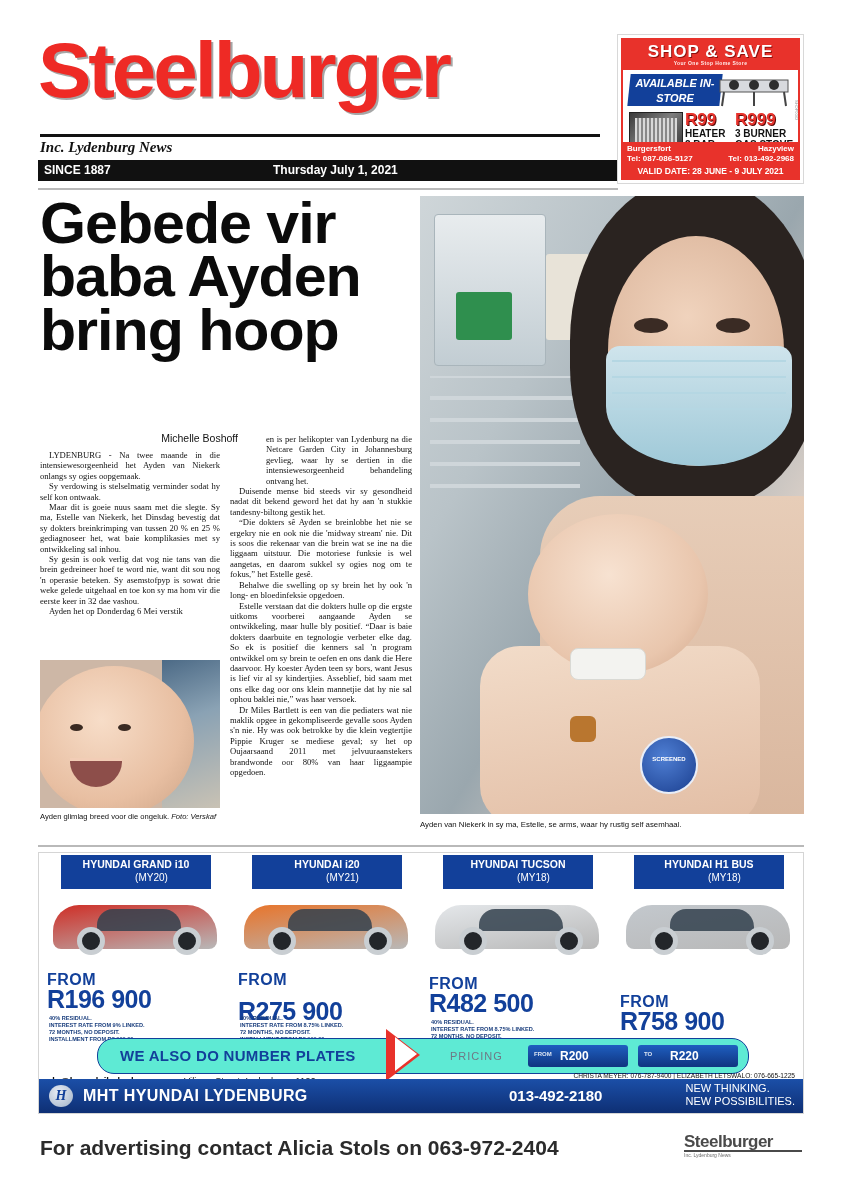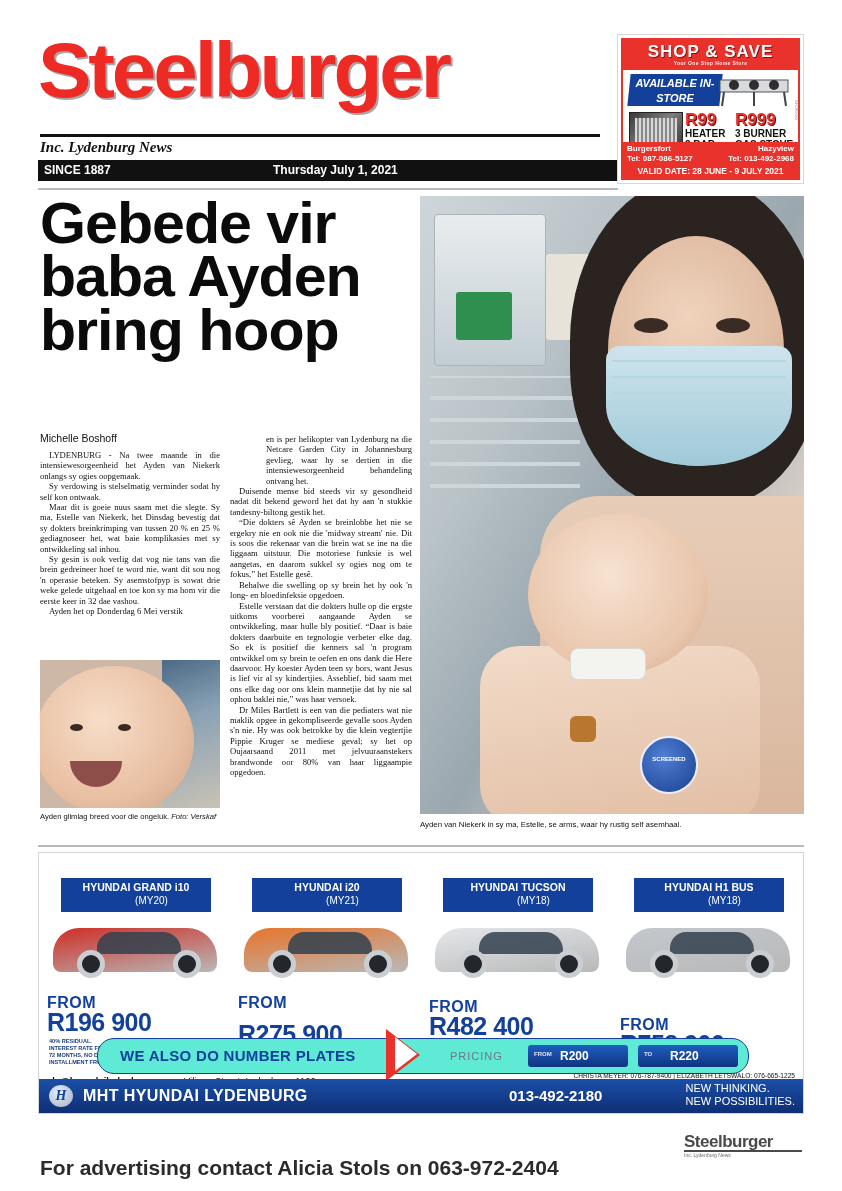--- a/index.html
+++ b/index.html
@@ -56,21 +56,21 @@
     font-weight:bold;font-size:8.5px;}
   .ss-side{position:absolute;right:-1px;top:60px;font-size:4px;color:#999;writing-mode:vertical-rl;
     font-family:"Liberation Sans",sans-serif;}
 
   
   .headline{position:absolute;left:40px;top:196px;width:385px;font-family:"Liberation Sans",sans-serif;
     font-weight:bold;font-size:58px;line-height:0.92;color:#0b0b0b;letter-spacing:-1px;
     transform:scaleX(1.02);transform-origin:left top;}
 
   
-  .byline{position:absolute;left:40px;top:432px;width:180px;text-align:left;
+  .byline{position:absolute;left:58px;top:432px;width:180px;text-align:right;
     font-family:"Liberation Sans",sans-serif;font-size:10.5px;color:#111;}
   .col{position:absolute;font-family:"Liberation Serif",serif;font-size:8.6px;line-height:10.4px;
     color:#111;text-align:justify;}
   .col p{margin:0;text-indent:9px;}
   .col p.noind{text-indent:0;margin-left:36px;}
   .col1{left:40px;top:450px;width:180px;}
   .col2{left:230px;top:434px;width:182px;}
 
   
   .photo-small{position:absolute;left:40px;top:660px;width:180px;height:148px;overflow:hidden;
@@ -120,21 +120,21 @@
   .pm-badge span{display:block;text-align:center;color:#fff;font-family:"Liberation Sans",sans-serif;
     font-size:6px;font-weight:bold;line-height:7px;padding-top:18px;}
   .cap-main{position:absolute;left:420px;top:820px;width:384px;font-family:"Liberation Sans",sans-serif;
     font-size:7.8px;color:#111;}
 
   .rule-above-ad{position:absolute;left:38px;top:845px;width:766px;height:2px;background:#b9b9b9;}
 
   
   .carad{position:absolute;left:38px;top:852px;width:766px;height:262px;background:#fff;
     border:1px solid #d5d5d5;box-sizing:border-box;overflow:hidden;}
-  .car-cell{position:absolute;top:0;width:191px;height:196px;margin-top:23px;}
+  .car-cell{position:absolute;top:0;width:191px;height:196px;}
   .car-tab{position:absolute;left:22px;top:2px;width:150px;height:34px;background:#12409a;color:#fff;
     text-align:center;font-family:"Liberation Sans",sans-serif;font-weight:bold;font-size:10.5px;
     line-height:13px;padding-top:3px;box-sizing:border-box;}
   .car-tab .my{font-weight:normal;font-size:10px;padding-left:31px;}
   .car-img{position:absolute;left:6px;top:36px;width:180px;height:72px;}
   .car-body{position:absolute;left:8px;top:16px;width:164px;height:44px;border-radius:26px 30px 8px 8px;}
   .car-glass{position:absolute;left:44px;top:4px;width:84px;height:22px;border-radius:16px 18px 2px 2px;
     background:#33414d;opacity:.85;}
   .car-wheel{position:absolute;bottom:-6px;width:28px;height:28px;border-radius:50%;background:#23262a;
     border:5px solid #c9ced2;box-sizing:border-box;}
@@ -175,21 +175,21 @@
   .dealer-name{position:absolute;left:44px;top:8px;font-family:"Liberation Sans",sans-serif;
     font-weight:bold;font-size:16px;letter-spacing:.4px;}
   .dealer-tel{position:absolute;left:470px;top:8px;font-family:"Liberation Sans",sans-serif;
     font-weight:bold;font-size:15px;}
   .dealer-slogan{position:absolute;right:8px;top:3px;text-align:left;font-family:"Liberation Sans",sans-serif;
     font-size:11px;line-height:13px;}
 
   
   .bottom{position:absolute;left:38px;top:1128px;width:766px;height:46px;}
   .bottom-txt{position:absolute;left:2px;top:8px;font-family:"Liberation Sans",sans-serif;font-weight:bold;
-    font-size:21px;color:#2b2b2b;margin-top:20px;}
+    font-size:21px;color:#2b2b2b;}
   .bottom-logo{position:absolute;right:0;top:4px;width:120px;}
   .bottom-logo .bl{font-family:"Liberation Sans",sans-serif;font-weight:bold;font-size:17px;color:#4a4a4a;
     letter-spacing:-.5px;}
   .bottom-logo .brule{width:118px;height:2px;background:#4a4a4a;margin-top:-2px;}
   .bottom-logo .bs{font-family:"Liberation Sans",sans-serif;font-size:5px;color:#6a6a6a;}
 </style>
 </head>
 <body>
 
 <div class="page">
@@ -346,21 +346,21 @@
             <div class="my">(MY18)</div>
           </div>
           <div class="car-img">
             <div class="car-body" style="background: linear-gradient(170deg, rgb(228, 231, 234), rgba(0, 0, 0, 0.28));">
               <div class="car-glass"></div>
               <div class="car-wheel" style="left: 24px;"></div>
               <div class="car-wheel" style="left: 120px;"></div>
             </div>
           </div>
           <div class="car-from" style="top: 122px;">FROM</div>
-          <div class="car-price" style="top: 136px;">R482 400</div>
+          <div class="car-price" style="top: 136px;">R482 500</div>
           <div class="car-fine" style="top: 166px;">
             <div>40% RESIDUAL.</div>
             <div>INTEREST RATE FROM 8.75% LINKED.</div>
             <div>72 MONTHS, NO DEPOSIT.</div>
             <div>INSTALLMENT FROM R6 999.00</div>
           </div>
         </div>
         <div class="car-cell" style="left: 573px;">
           <div class="car-tab">
             <div>HYUNDAI H1 BUS</div>

